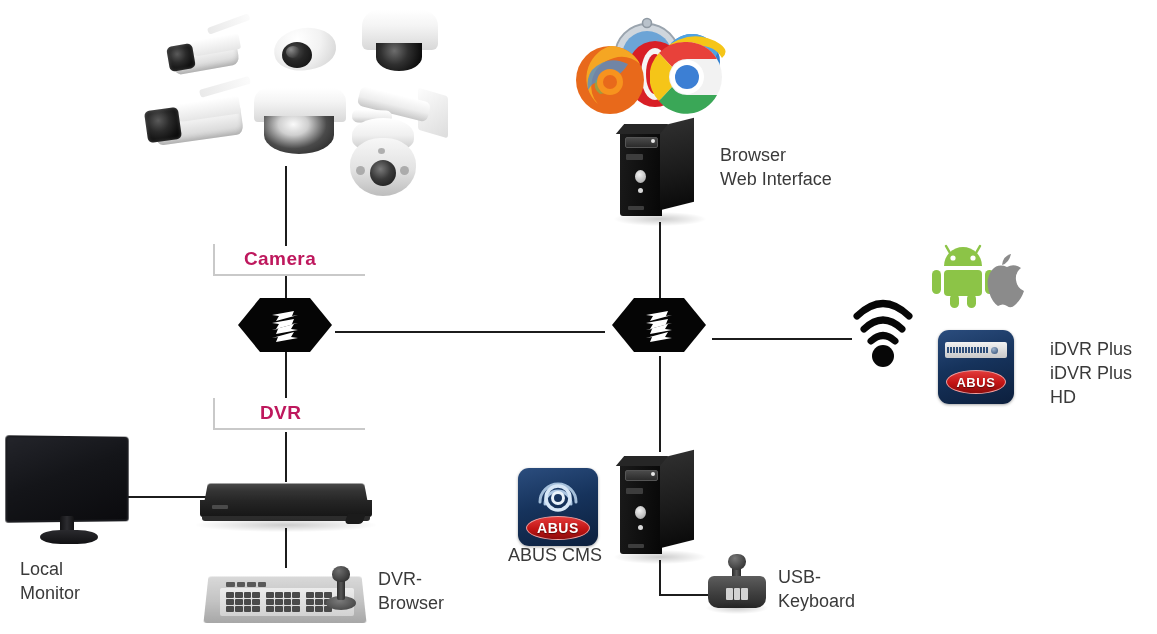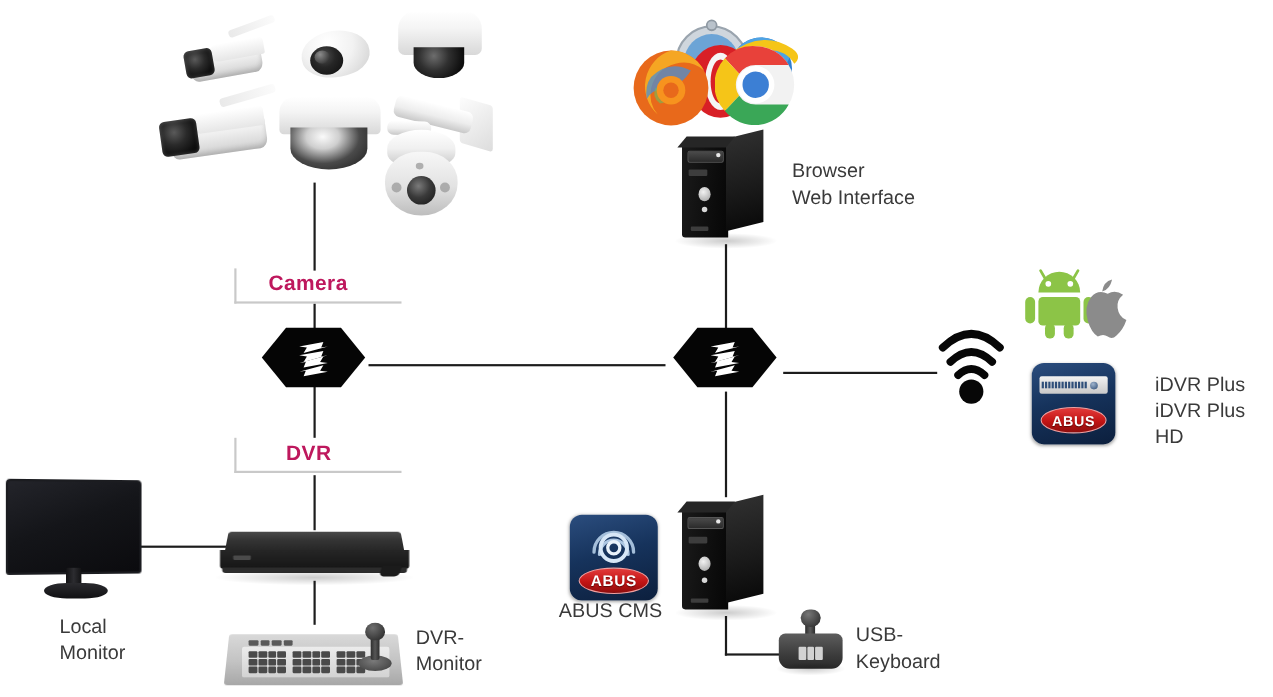--- a/index.html
+++ b/index.html
@@ -427,21 +427,21 @@
     <div style="position:absolute;left:16px;top:27px;width:16px;height:4px;background:#4a4a4a;border-radius:1px;"></div>
     <div style="position:absolute;left:150px;top:36px;width:18px;height:10px;background:#1b1b1b;border-radius:0 0 4px 4px;transform:skewX(-18deg);"></div>
     <div class="pc-shadow" style="left:0px;top:40px;width:180px;height:14px;"></div>
   </div>
 
   <div style="position:absolute;left:4px;top:436px;width:126px;height:116px;">
     <div class="mon-screen" style="left:2px;top:0px;width:120px;height:82px;transform:perspective(400px) rotateY(6deg);"></div>
     <div class="mon-neck" style="left:56px;top:80px;width:14px;height:18px;"></div>
     <div class="mon-base" style="left:36px;top:94px;width:58px;height:14px;"></div>
   </div>
-  <div class="lbl" style="left:20px;top:558px;margin-left:34px;">Local
+  <div class="lbl" style="left:20px;top:558px;">Local
 Monitor</div>
 
   <div style="position:absolute;left:202px;top:566px;width:168px;height:66px;">
     <div class="kb-body" style="left:4px;top:8px;width:158px;height:50px;transform:perspective(300px) rotateX(22deg);"></div>
     <div class="kb-deck" style="left:18px;top:22px;width:134px;height:28px;"></div>
     <div class="kb-strip" style="left:24px;top:16px;width:40px;height:5px;">
       <span></span>
         <span></span>
         <span></span>
         <span></span>
@@ -483,21 +483,21 @@
         <i class="kb-key"></i>
       <i class="kb-key"></i>
         <i class="kb-key"></i>
         <i class="kb-key"></i>
     </div>
     <div class="kb-stick-base" style="left:124px;top:30px;width:30px;height:14px;"></div>
     <div class="kb-stick-shaft" style="left:135px;top:8px;width:8px;height:26px;"></div>
     <div class="kb-stick-knob" style="left:130px;top:0px;width:18px;height:16px;"></div>
   </div>
   <div class="lbl" style="left:378px;top:568px;">DVR-
-Monitor</div>
+Browser</div>
 
   <div class="browsers" style="left:572px;top:14px;width:158px;height:104px;">
 
     <svg class="abs" style="left:36px;top:0px;" width="78" height="78" viewBox="0 0 78 78">
       <circle cx="39" cy="42" r="32" fill="#cfd6dd" stroke="#9aa4ae" stroke-width="2"></circle>
       <circle cx="39" cy="42" r="25" fill="#5b9bd5" opacity=".85"></circle>
       <path d="M20 48 q10 -14 22 -10 q10 4 18 -2 q-4 16 -18 20 q-14 4 -22 -8 Z" fill="#6cbf5e" opacity=".8"></path>
       <path d="M30 60 L44 36 L50 24 L36 48 Z" fill="#e03a3a"></path>
       <path d="M50 24 L36 48 L30 60 L44 36 Z" fill="#ffffff" opacity=".55"></path>
       <circle cx="39" cy="9" r="4.5" fill="#b9c2cb" stroke="#8f99a3" stroke-width="1.6"></circle>

